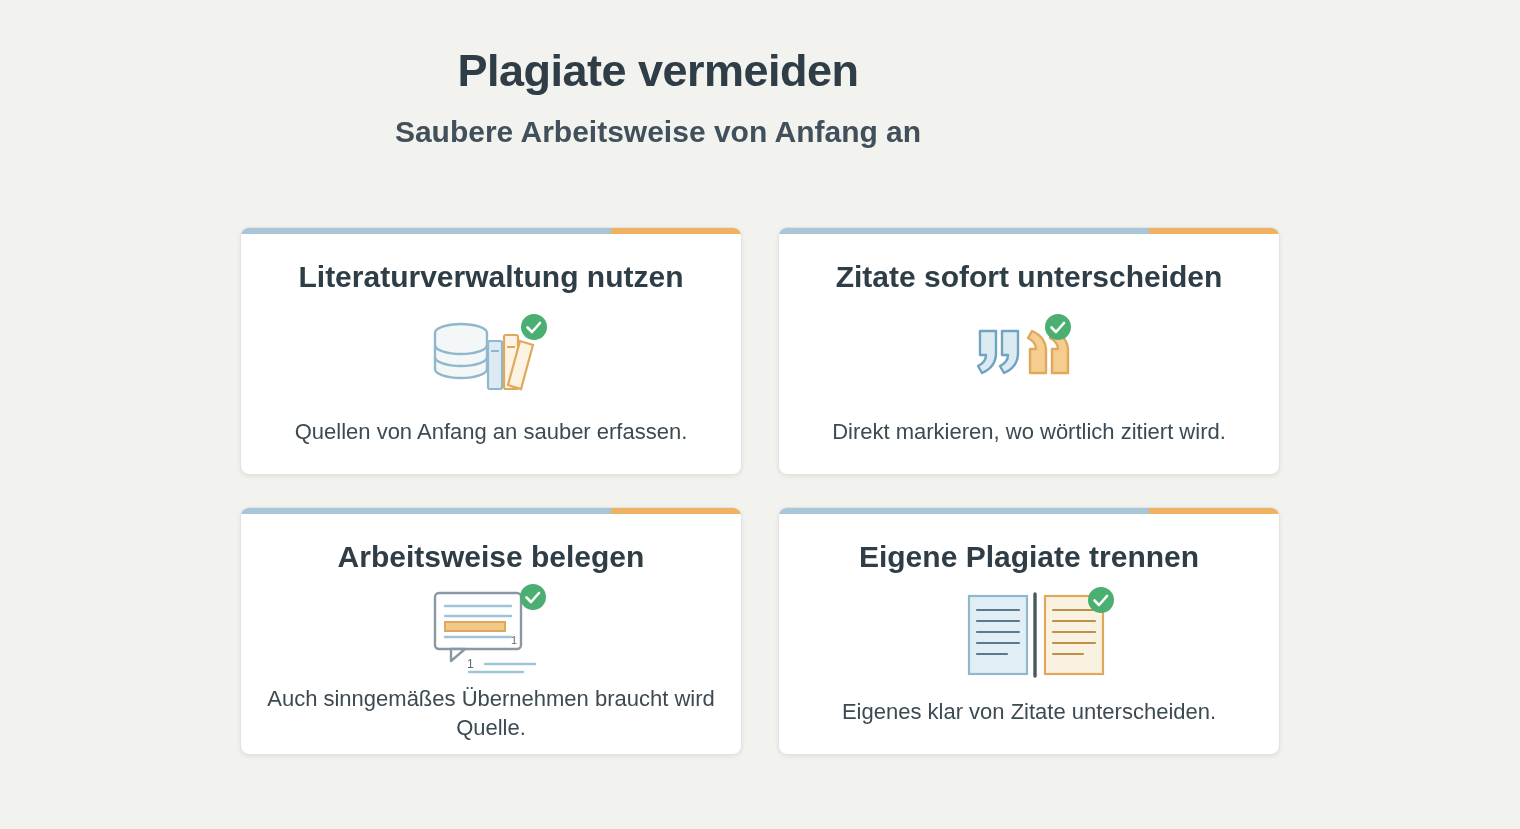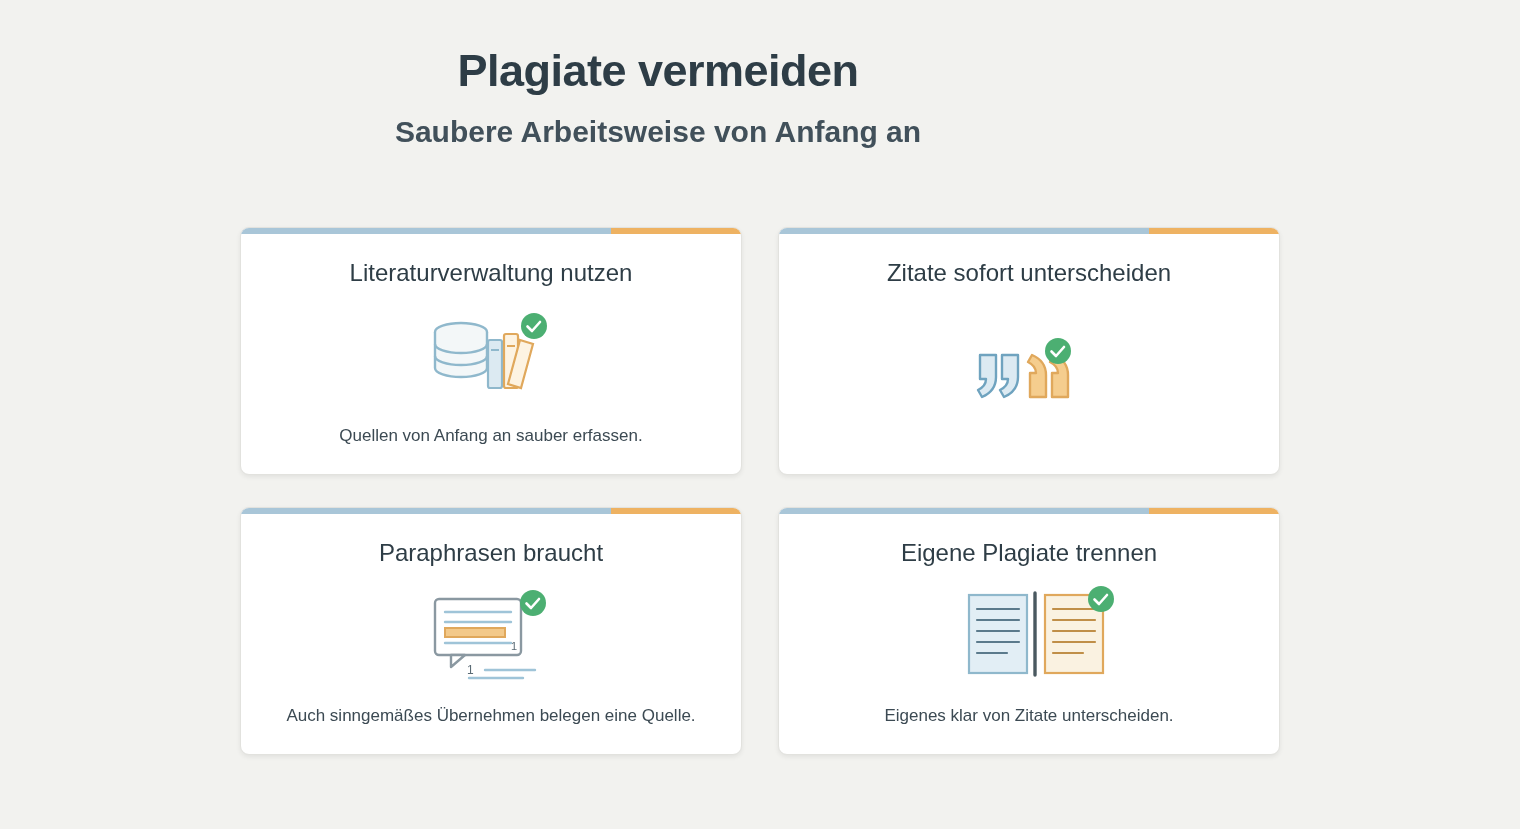--- a/index.html
+++ b/index.html
@@ -72,35 +72,35 @@
   .stripe-left {
     flex: 0 0 74%;
     background: #a9c6d8;
   }
   .stripe-right {
     flex: 1 1 auto;
     background: #eeb262;
   }
   .card-title {
     margin-top: 31px;
-    font-size: 24px;
-    font-weight: normal;
+    font-size: 30px;
+    font-weight: bold;
     color: #2e3d46;
     text-align: center;
     line-height: 1.2;
   }
   .card-icon {
     flex: 1 1 auto;
     display: flex;
     align-items: center;
     justify-content: center;
     width: 100%;
   }
   .card-caption {
-    font-size: 17px;
+    font-size: 22px;
     color: #3c4a53;
     text-align: center;
     margin-bottom: 27px;
     padding: 0 18px;
     line-height: 1.3;
   }
 </style>
 </head>
 <body>
 
@@ -156,28 +156,29 @@
           <g fill="#f5cd8e" stroke="#e0a85c" stroke-width="2.4" stroke-linejoin="round">
             <path d="M76 66 h16 v-22 q0 -14 -14 -20 l-4 7 q8 4 8 11 h-6 z" transform="translate(0,0)"></path>
             <path d="M98 66 h16 v-22 q0 -14 -14 -20 l-4 7 q8 4 8 11 h-6 z"></path>
           </g>
           <g>
             <circle cx="104" cy="20" r="13" fill="#4caf72"></circle>
             <path d="M97.5 20.5 l4.5 4.5 l8 -9" fill="none" stroke="#ffffff" stroke-width="2.6" stroke-linecap="round" stroke-linejoin="round"></path>
           </g>
         </svg>
       </div>
-    </div>
-
-    <div class="card">
-      <div class="card-stripes">
-        <div class="stripe-left"></div>
-        <div class="stripe-right"></div>
-      </div>
-      <div class="card-title">Paraphrasen braucht</div>
+      <div class="card-caption">Direkt markieren, wo wörtlich zitiert wird.</div>
+    </div>
+
+    <div class="card">
+      <div class="card-stripes">
+        <div class="stripe-left"></div>
+        <div class="stripe-right"></div>
+      </div>
+      <div class="card-title">Arbeitsweise belegen</div>
       <div class="card-icon">
         <svg width="160" height="110" viewBox="0 0 160 110" aria-hidden="true">
           <rect x="24" y="18" width="86" height="56" rx="4" fill="#ffffff" stroke="#8a98a1" stroke-width="2.4"></rect>
           <path d="M40 74 l0 12 l14 -12 z" fill="#ffffff" stroke="#8a98a1" stroke-width="2.4" stroke-linejoin="round"></path>
           <g stroke="#9fc4d8" stroke-width="2.4" stroke-linecap="round">
             <line x1="34" y1="31" x2="100" y2="31"></line>
             <line x1="34" y1="41" x2="100" y2="41"></line>
             <line x1="34" y1="62" x2="100" y2="62"></line>
           </g>
           <rect x="34" y="47" width="60" height="9" fill="#f3c98a" stroke="#e0a85c" stroke-width="2"></rect>
@@ -186,21 +187,21 @@
             <line x1="74" y1="89" x2="124" y2="89"></line>
             <line x1="58" y1="97" x2="112" y2="97"></line>
           </g>
           <text x="56" y="93" font-family="Liberation Sans, sans-serif" font-size="12" fill="#5a6a74">1</text>
           <g>
             <circle cx="122" cy="22" r="13" fill="#4caf72"></circle>
             <path d="M115.5 22.5 l4.5 4.5 l8 -9" fill="none" stroke="#ffffff" stroke-width="2.6" stroke-linecap="round" stroke-linejoin="round"></path>
           </g>
         </svg>
       </div>
-      <div class="card-caption">Auch sinngemäßes Übernehmen belegen eine Quelle.</div>
+      <div class="card-caption">Auch sinngemäßes Übernehmen braucht wird Quelle.</div>
     </div>
 
     <div class="card">
       <div class="card-stripes">
         <div class="stripe-left"></div>
         <div class="stripe-right"></div>
       </div>
       <div class="card-title">Eigene Plagiate trennen</div>
       <div class="card-icon">
         <svg width="200" height="110" viewBox="0 0 200 110" aria-hidden="true">

